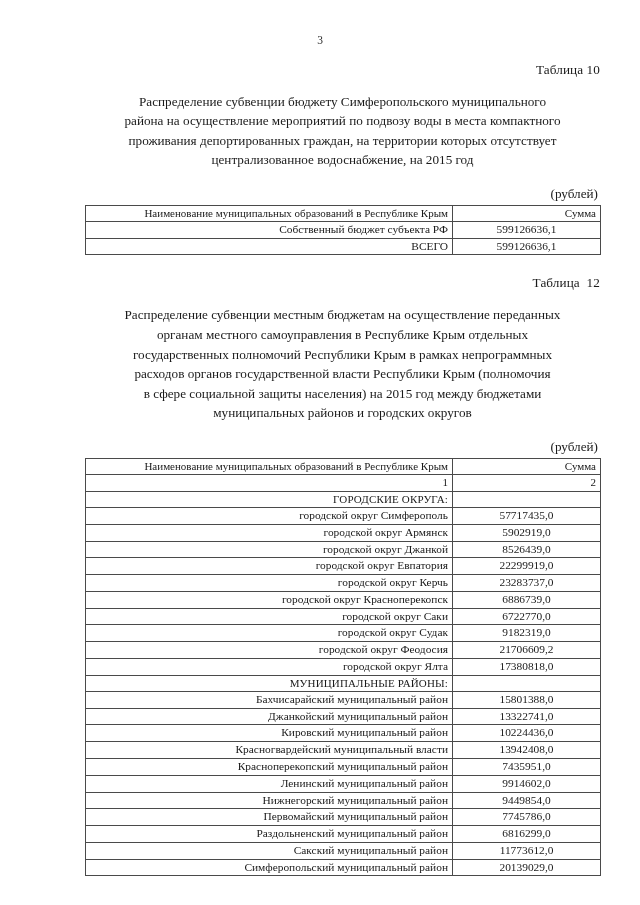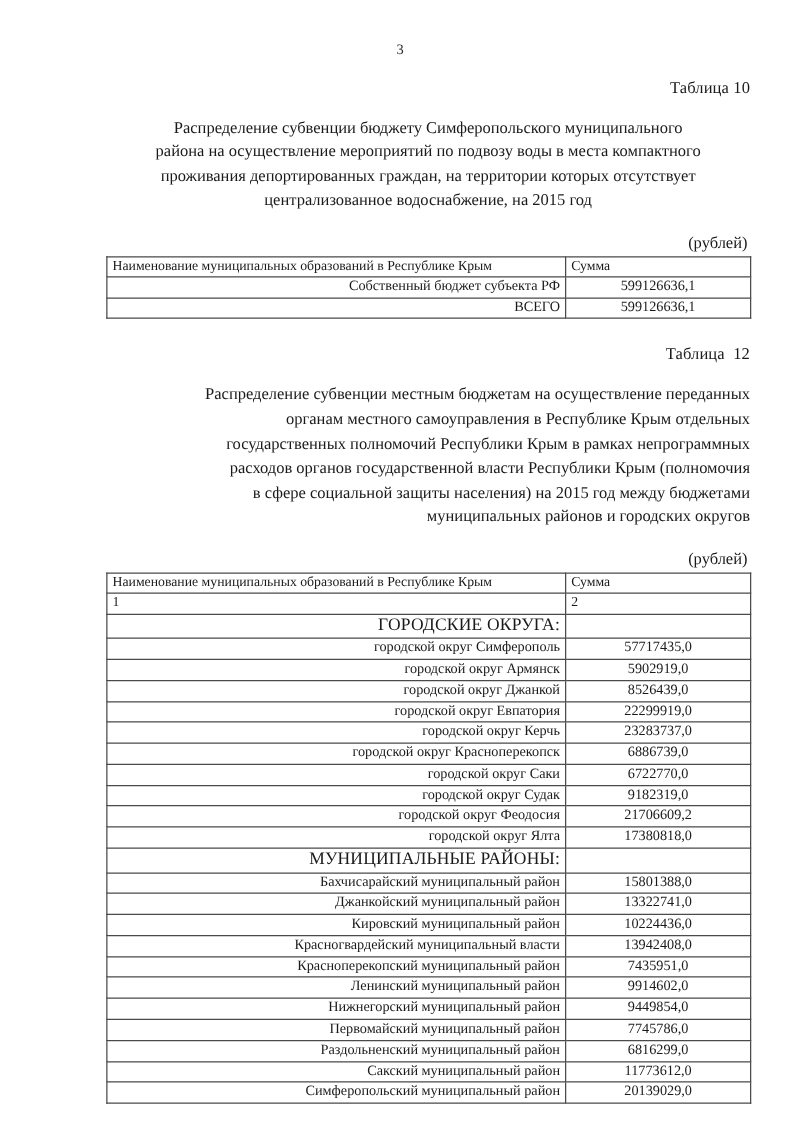--- a/index.html
+++ b/index.html
@@ -70,40 +70,40 @@
     border: 1px solid #4a4a4a;
     padding: 1px 4px 2px 4px;
     vertical-align: top;
     font-weight: normal;
   }
   table.fin .col-name { width: 367px; }
   table.fin .col-sum  { width: 148px; }
   .c-left   { text-align: right; }
   .bold     { font-weight: bold; }
   .hdr-cell {
-    text-align: left;
+    text-align: right;
     font-size: 11px;
     padding-top: 2px;
     padding-bottom: 2px;
   }
   .numcell {
     text-align: center;
     padding-right: 3px;
     font-size: 11.4px;
   }
   .section-row td {
-    font-size: 14px;
+    font-size: 11px;
     letter-spacing: 0.15px;
     padding-top: 1px;
     padding-bottom: 2px;
     margin-left: 43px;
   }
   .block2 { margin-top: 20px; }
   .title2 {
-    text-align: right;
+    text-align: center;
     font-size: 13.2px;
     line-height: 19.6px;
     margin: 14px 0 0 0;
     white-space: pre-line;
   }
 </style>
 </head>
 <body>
 
 <div class="page">

